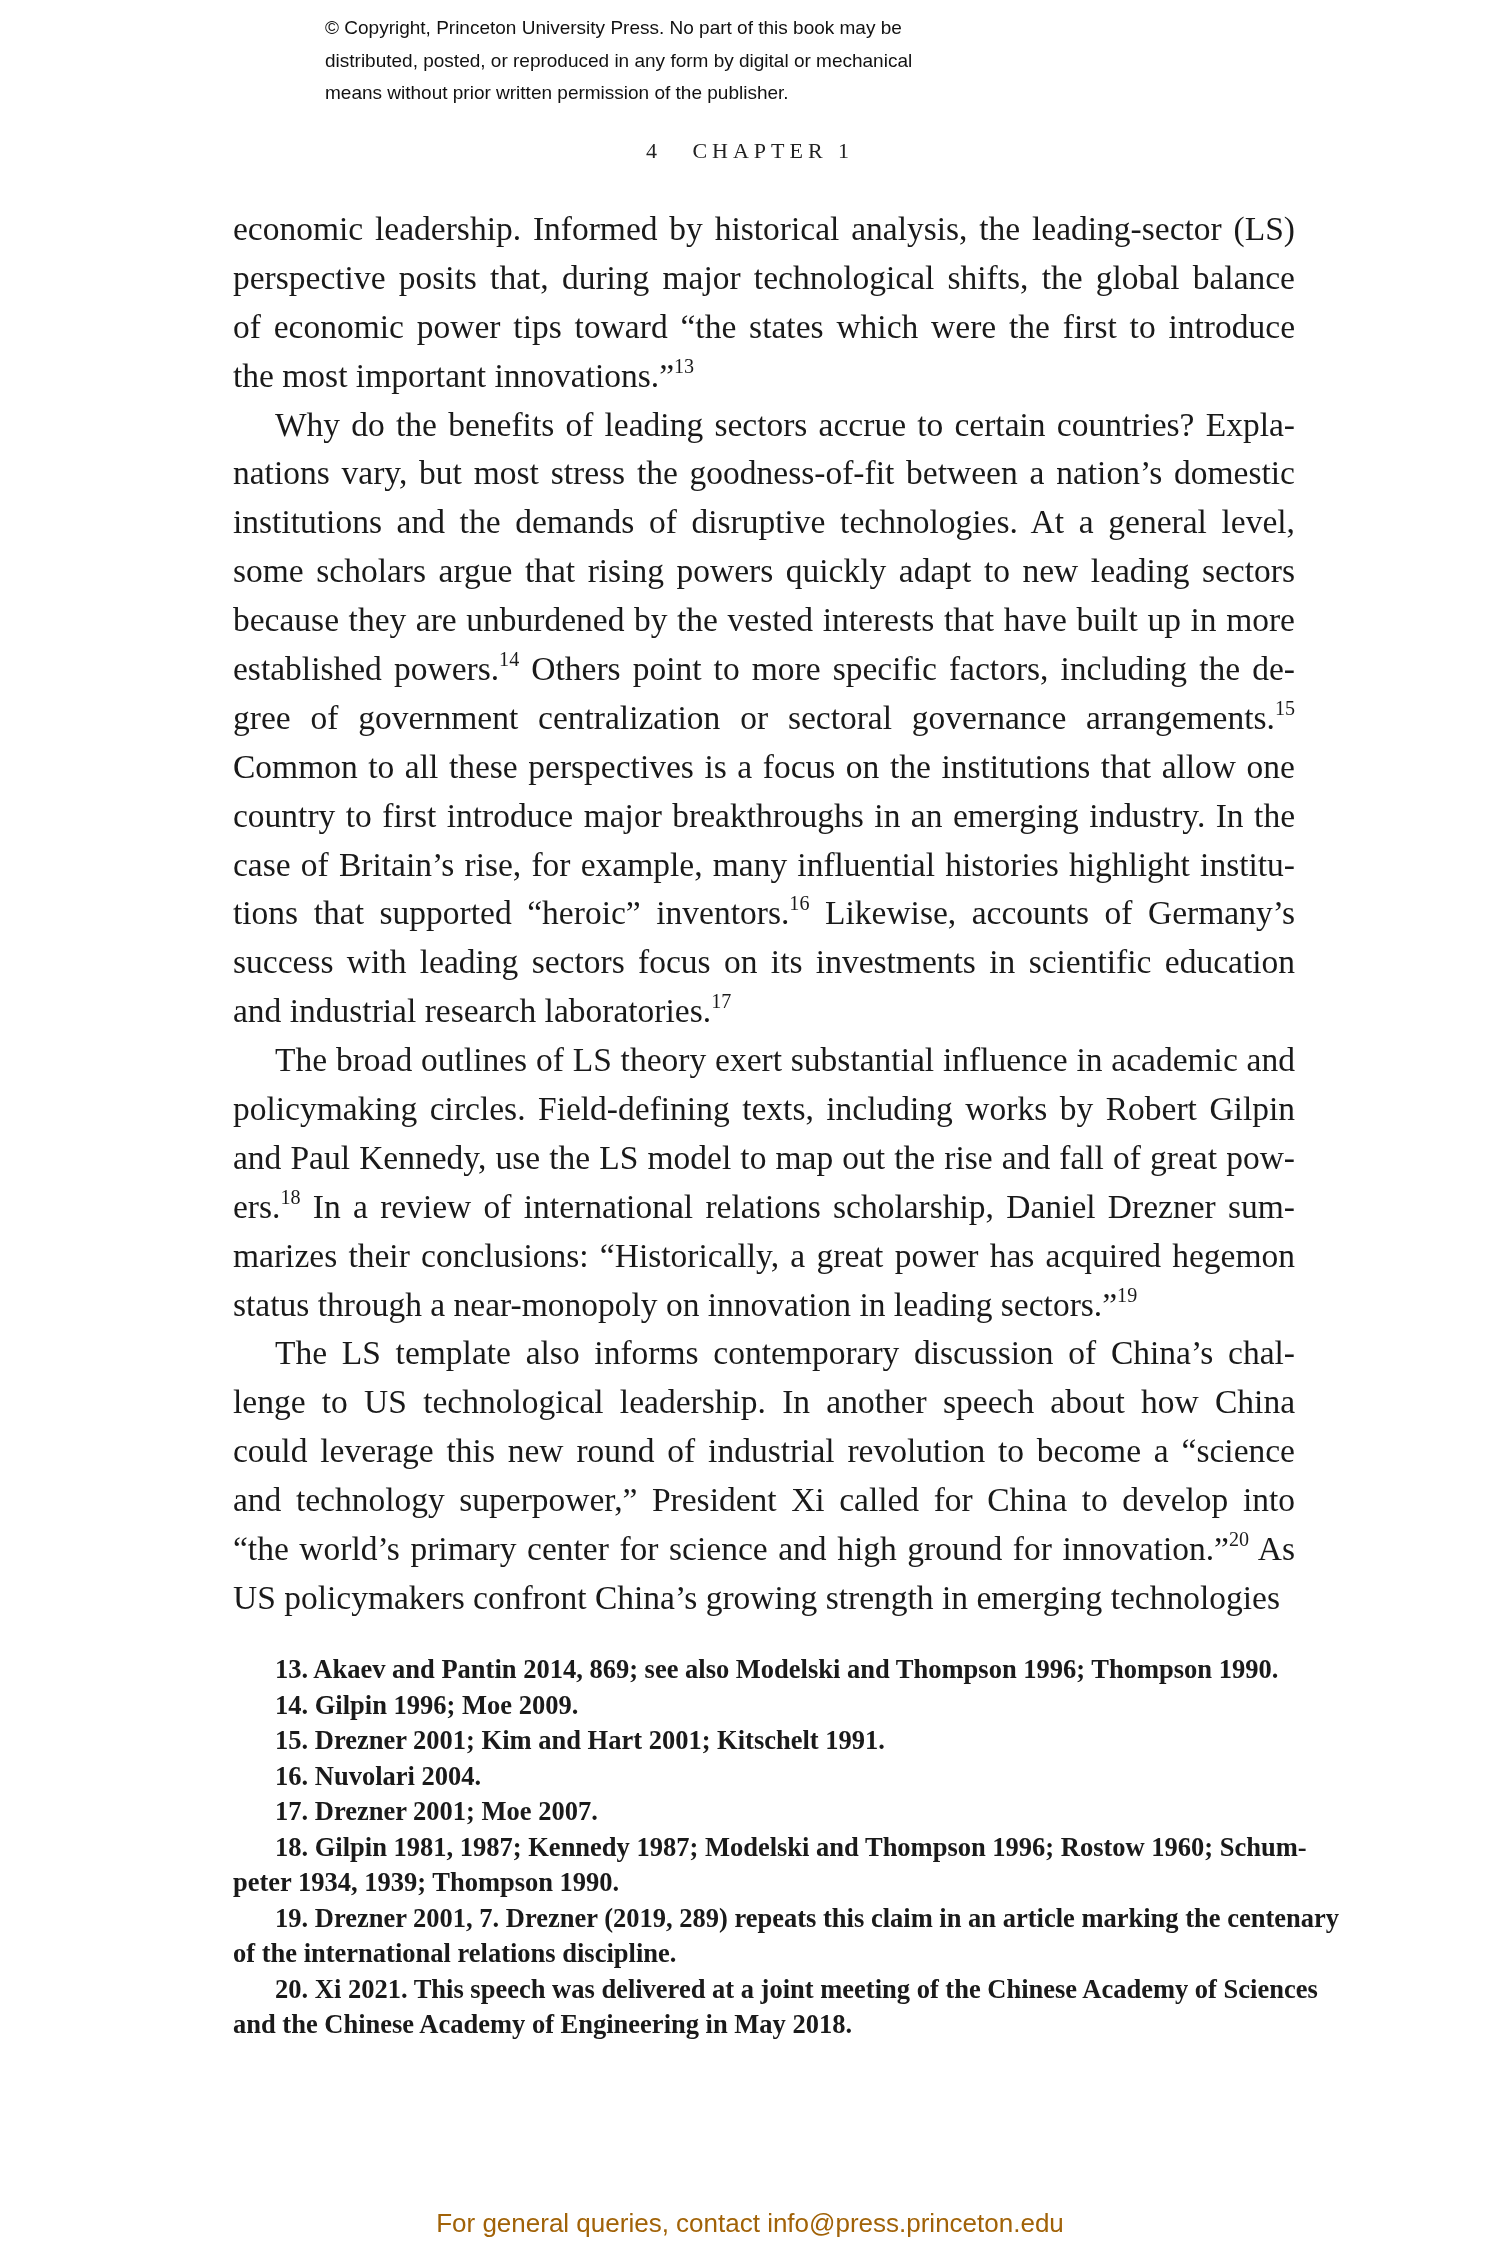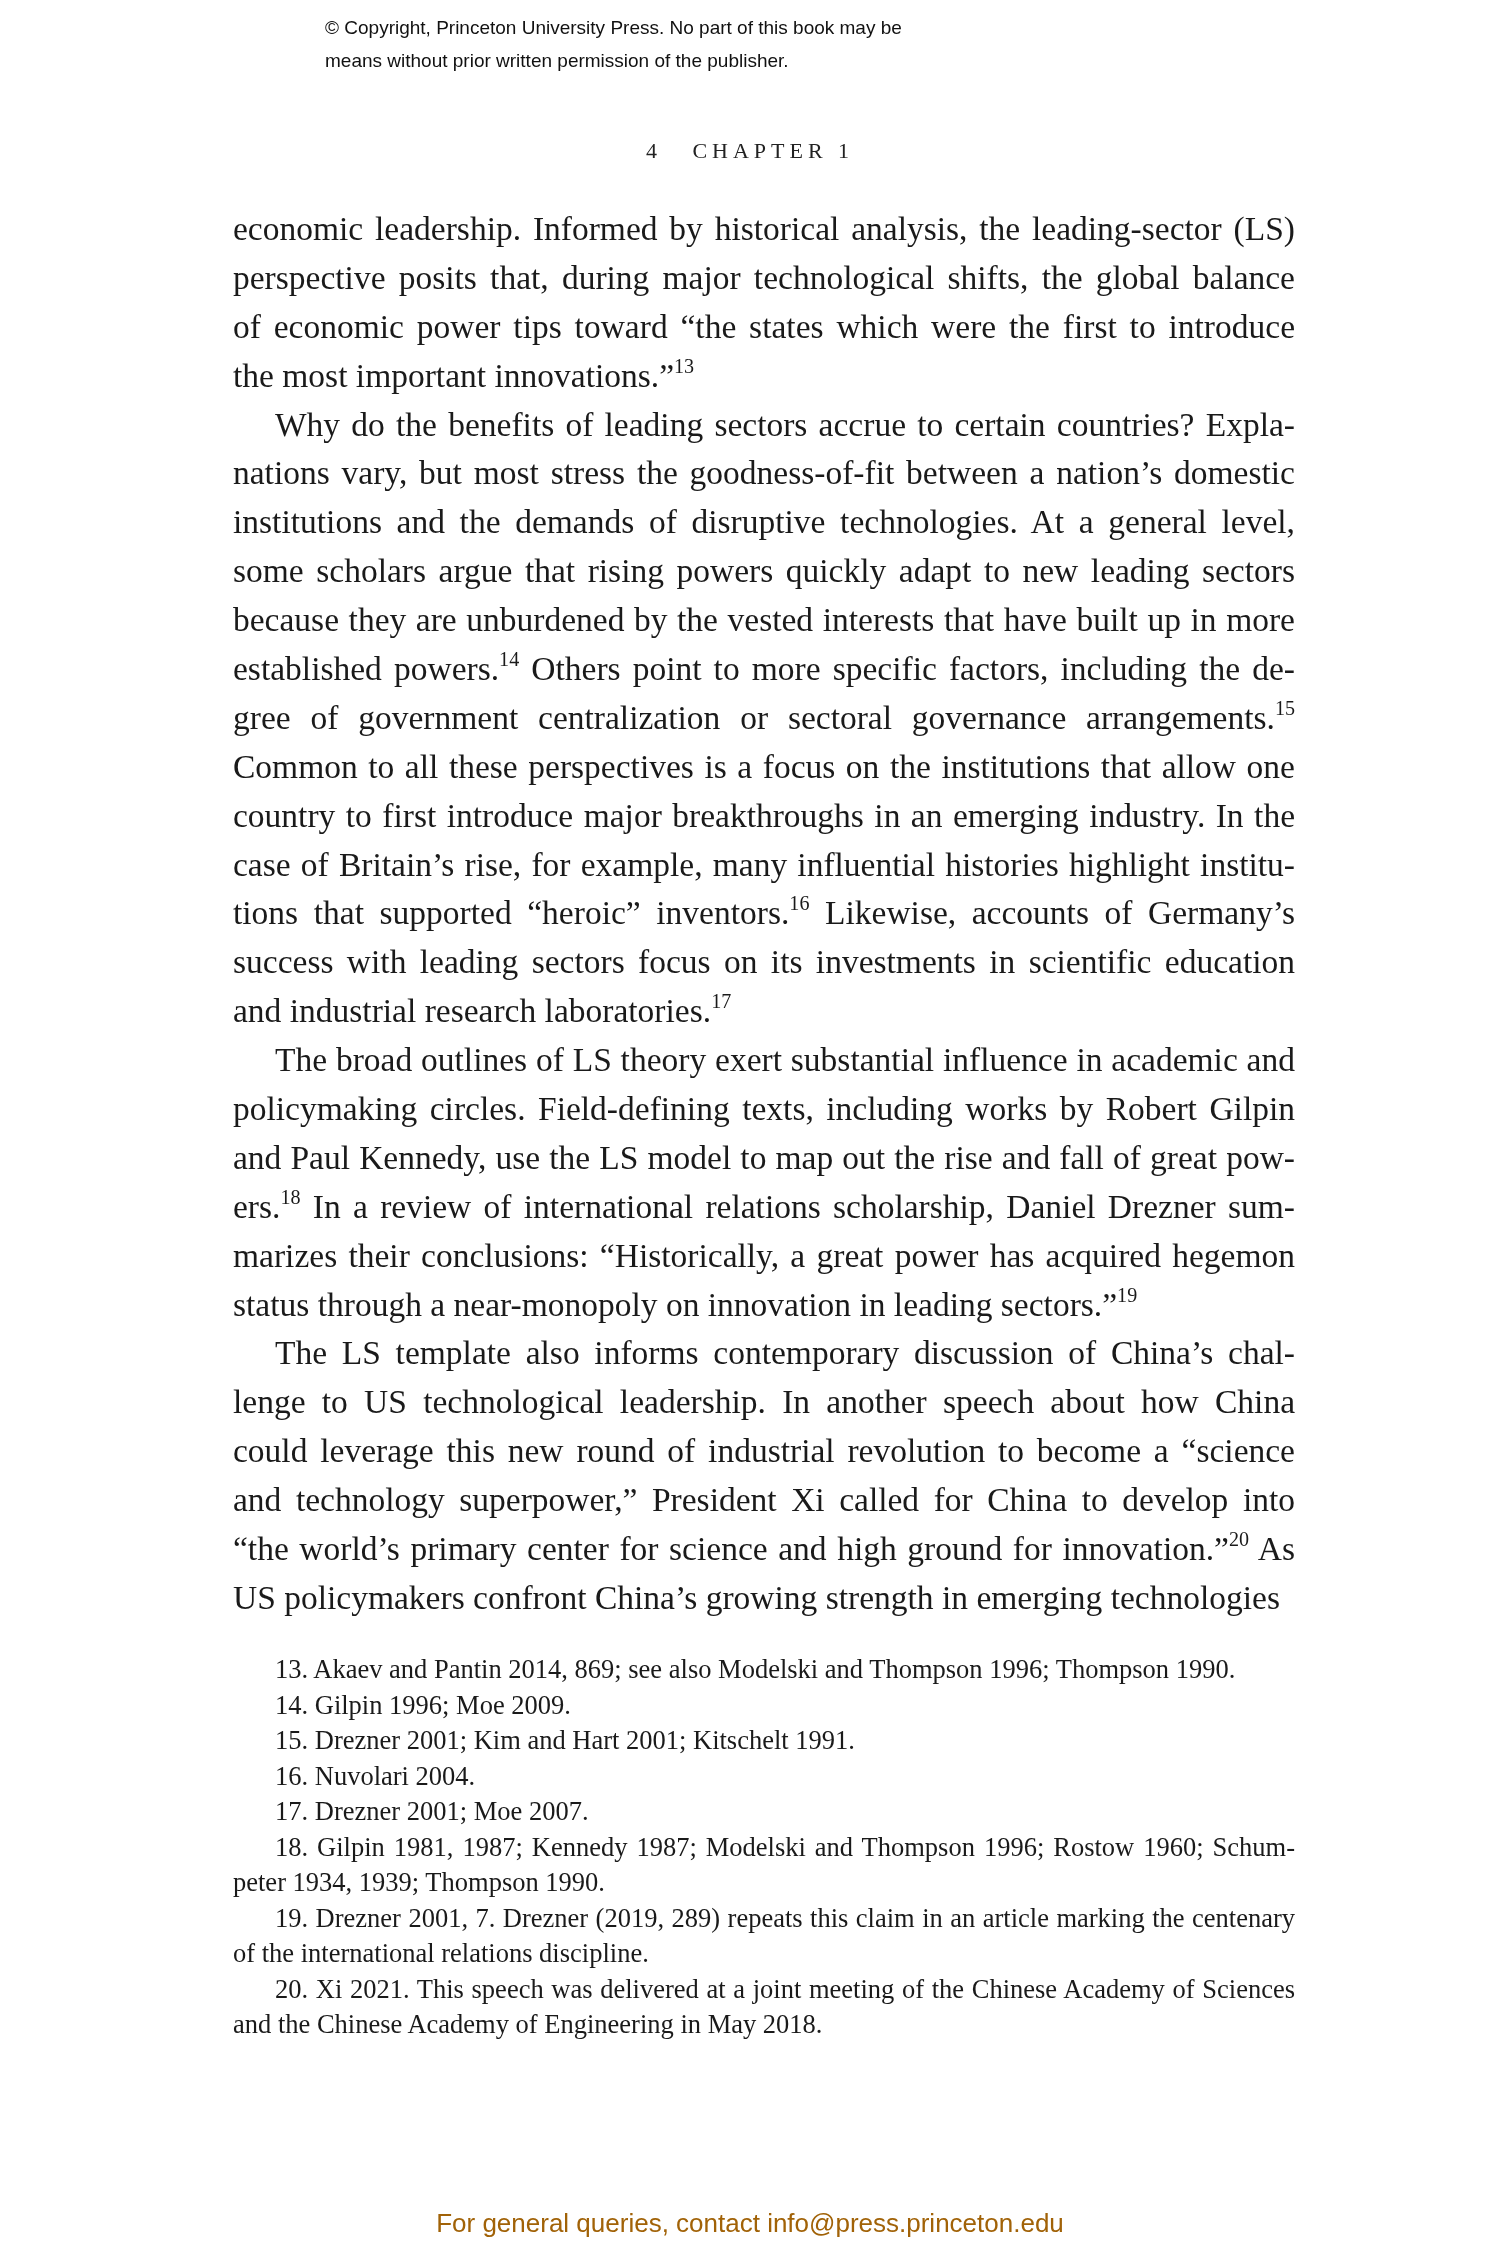--- a/index.html
+++ b/index.html
@@ -32,33 +32,35 @@
   .body-text .ln.indent { padding-left: 42px; }
   sup { font-size: 60%; line-height: 0; vertical-align: 0.7em; }
   .footnotes {
     position: absolute; left: 233px; top: 1652px; width: 1062px;
     font-family: "Liberation Serif", serif;
     font-size: 26.5px; line-height: 35.5px; color: #1a1a1a;
   }
   .footnotes .ln {
     display: block; white-space: nowrap; text-align: justify; text-align-last: justify;
     height: 35.5px;
+    font-weight: bold;
   }
   .footnotes .ln.last { text-align-last: left; }
   .footnotes .ln.indent { padding-left: 42px; }
   .footer {
     position: absolute; top: 2208px; left: 0; width: 1500px; text-align: center;
     font-family: "Liberation Sans", sans-serif; font-size: 26px; color: #a16207;
   }
 </style>
 </head>
 <body>
 
 <div class="copyright">
   <span class="line">© Copyright, Princeton University Press. No part of this book may be</span>
+  <span class="line">distributed, posted, or reproduced in any form by digital or mechanical</span>
   <span class="line">means without prior written permission of the publisher.</span>
 </div>
 
 <div class="running-head">
   <span class="page-num">4</span>
   <span class="chapter">CHAPTER 1</span>
 </div>
 
 <div class="body-text" id="body-text">
     <div>

